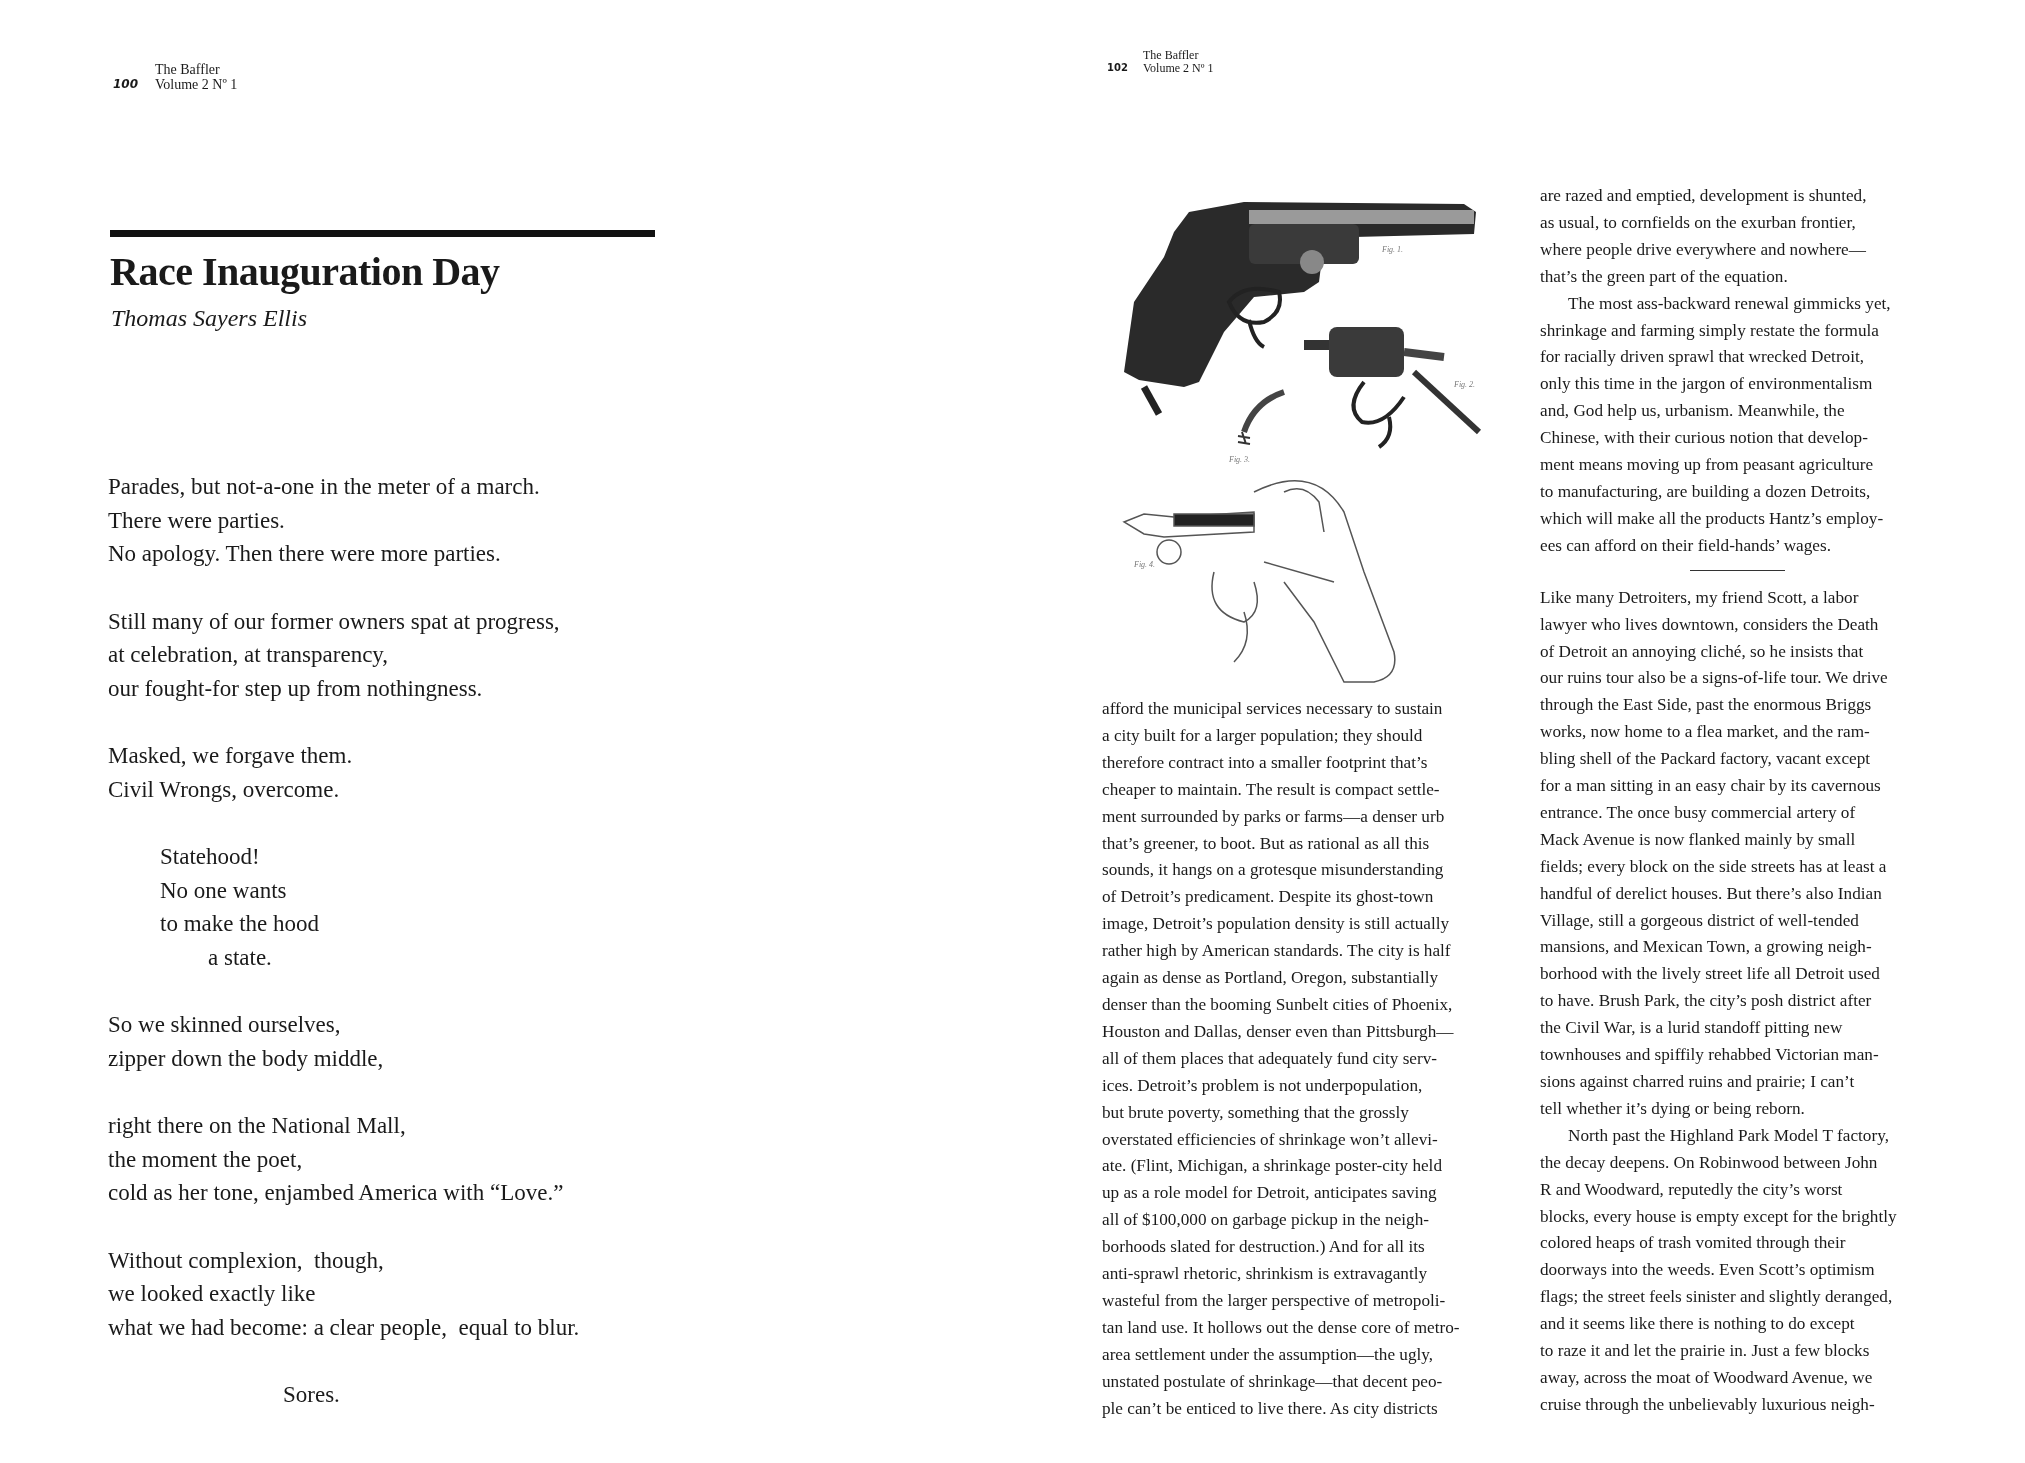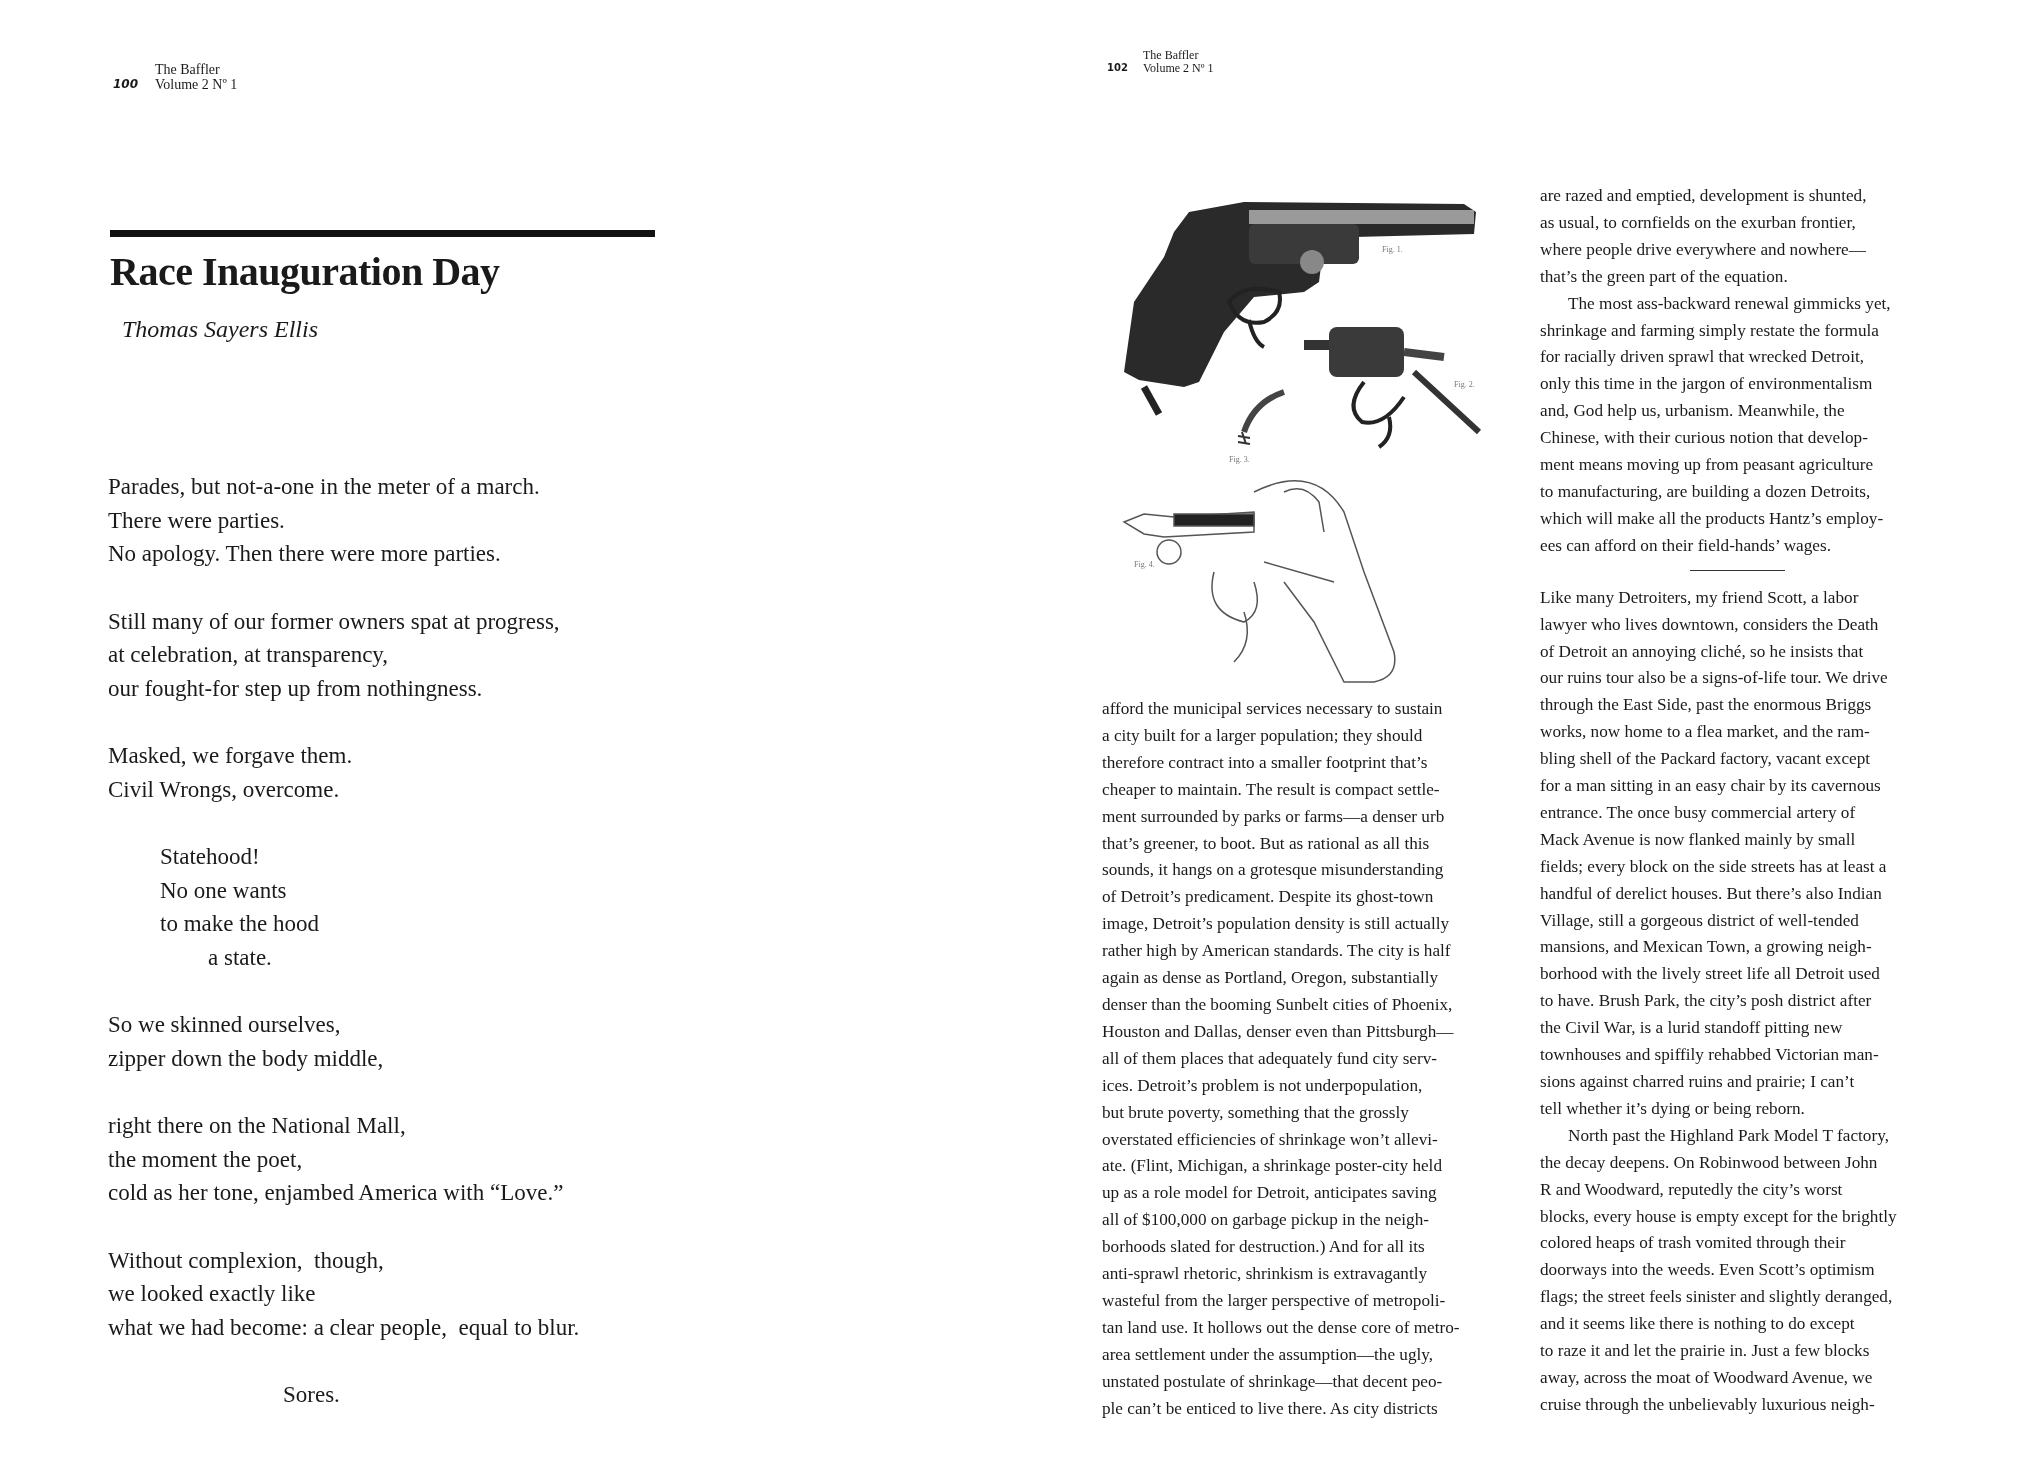--- a/index.html
+++ b/index.html
@@ -22,31 +22,31 @@
   #page-right .folio { left: 95px; top: 49px; }
   #page-right .folio-num { font-size: 10px; width: 36px; }
   #page-right .folio-meta { font-size: 12px; line-height: 13px; }
 
   .title-rule { position: absolute; left: 110px; top: 230px; width: 545px; height: 7px; background: #111; }
   .poem-title {
     position: absolute; left: 110px; top: 248px; margin: 0;
     font-size: 40px; font-weight: bold; letter-spacing: -0.5px; line-height: 48px;
   }
   .poem-author {
-    position: absolute; left: 110px; top: 302px; margin: 12px;
+    position: absolute; left: 110px; top: 302px; margin: 1px;
     font-size: 24px; font-style: italic; line-height: 30px;
   }
   .poem { position: absolute; left: 108px; top: 470px; width: 600px; font-size: 23px; }
   .stanza { margin: 0 0 34px 0; }
   .stanza .line { display: block; line-height: 33.5px; white-space: pre; }
   .stanza.indent { padding-left: 52px; }
   .line.indent2 { padding-left: 48px; }
   .stanza.closing { padding-left: 175px; margin-top: 14px; }
 
-  .illustration { position: absolute; left: 92px; top: 182px; width: 420px; height: 508px; }
+  .illustration { position: absolute; left: 92px; top: 182px; width: 420px; height: 508px; font-style: italic; }
   .illustration svg { width: 100%; height: 100%; }
 
   .col { position: absolute; font-size: 17.2px; line-height: 26.9px; }
   .col p { margin: 0; }
   .col .para-indent { text-indent: 28px; }
   .col .ln { display: block; white-space: nowrap; }
   #col-middle { left: 90px; top: 696px; width: 430px; }
   #col-right { left: 528px; top: 183px; width: 445px; }
   .section-divider { width: 95px; height: 1px; background: #333; margin: 10px 0 14px 150px; }
 </style>

